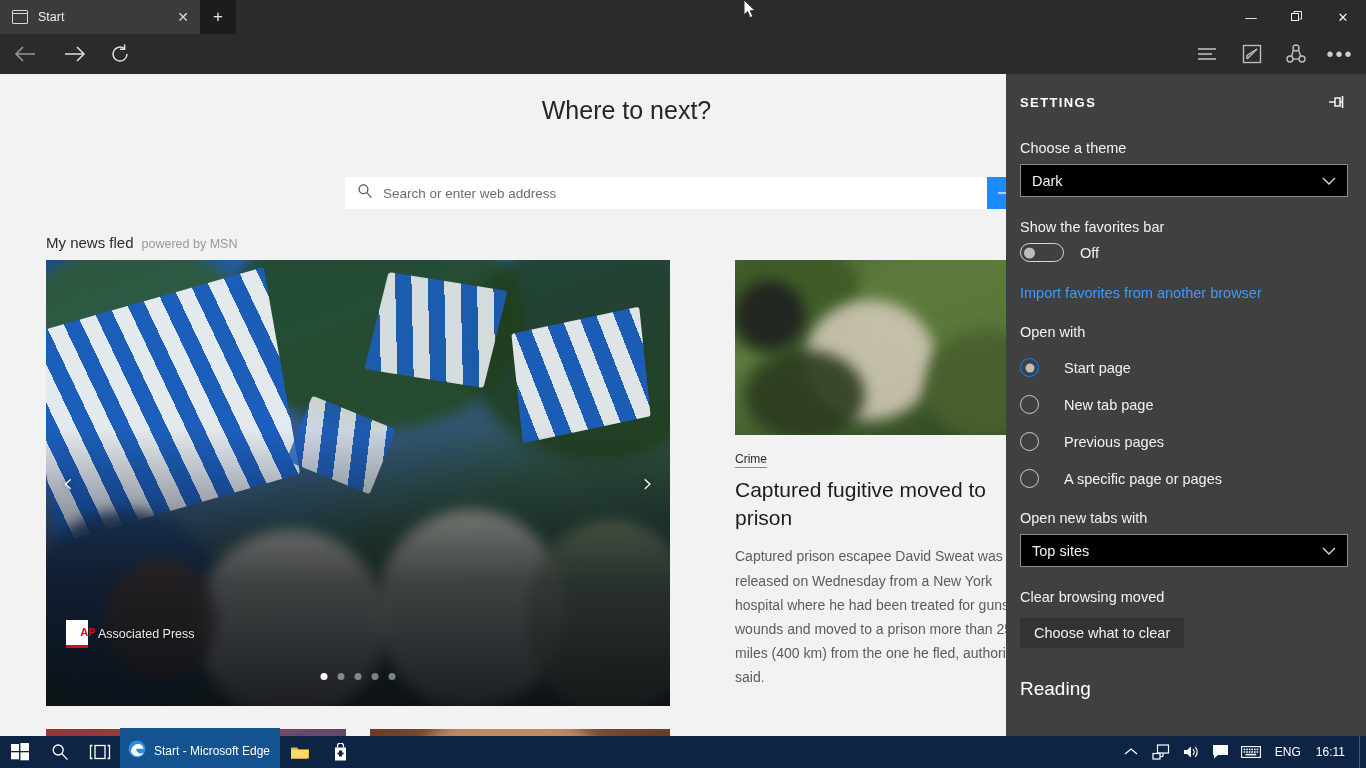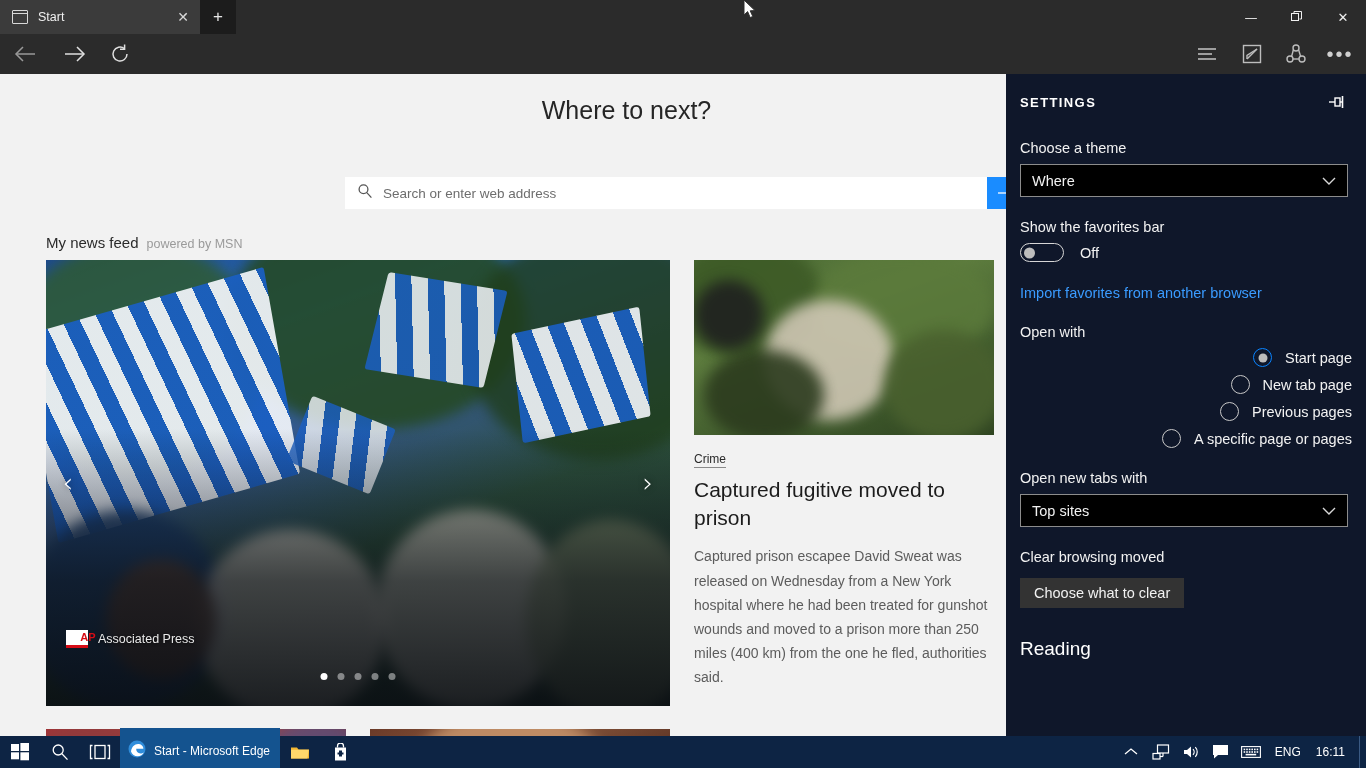--- a/index.html
+++ b/index.html
@@ -148,37 +148,37 @@
   #hero-headline {
     position: absolute; left: 20px; bottom: 92px;
     font-size: 27px; font-weight: 400; color: #ffffff;
     text-shadow: 0 1px 4px rgba(0,0,0,.55);
   }
   #hero-source {
     position: absolute; left: 20px; bottom: 58px;
     display: flex; align-items: center; gap: 10px;
   }
   #ap-logo {
-    width: 20px; height: 18px; background: #ffffff;
+    width: 20px; height: 28px; background: #ffffff;
     color: #d60c16; font-weight: 700; font-size: 11px;
     display: flex; align-items: center; justify-content: center;
     font-family: "Liberation Sans", sans-serif;
     border-bottom: 3px solid #d60c16; line-height: 1; padding-left: 22px;
   }
   #ap-name { color: #e9e9e9; font-size: 12.5px; text-shadow: 0 1px 3px rgba(0,0,0,.6); }
   #hero-dots {
     position: absolute; left: 50%; transform: translateX(-50%); bottom: 26px;
     display: flex; gap: 10px;
   }
   .cdot { width: 7px; height: 7px; border-radius: 50%; background: rgba(255,255,255,.45); }
   .cdot.active { background: #ffffff; }
 
   
   #article-card {
-    position: absolute; left: 694px; top: 186px;
+    position: absolute; left: 735px; top: 186px;
     width: 300px; height: 446px;
   }
   #article-img {
     width: 300px; height: 175px; overflow: hidden; position: relative;
     background: linear-gradient(160deg,#4b6b35 0%,#5d7c3e 35%,#3f5a2c 70%,#2f4421 100%);
   }
   #article-cat {
     display: inline-block; margin-top: 17px; font-size: 12px; color: #2b2b2b;
     border-bottom: 1px solid #8a8a8a; padding-bottom: 1px;
   }
@@ -194,21 +194,21 @@
   .mini-card { position: absolute; top: 655px; overflow: hidden; }
   #mini1 { left: 46px; width: 300px; height: 90px;
     background: linear-gradient(155deg,#a33236 0%,#c24a44 30%,#7c3a46 60%,#4e2e38 100%); }
   #mini2 { left: 370px; width: 300px; height: 90px;
     background: linear-gradient(150deg,#6b3a28 0%,#8c5a3e 35%,#5e3425 75%,#3d241a 100%); }
 
   
   #settings-pane {
     position: absolute; right: 0; top: 74px;
     width: 360px; height: 662px;
-    background: #0f172a;
+    background: #404040;
     color: #ffffff;
     overflow: hidden;
   }
   #settings-header {
     display: flex; align-items: center; justify-content: space-between;
     padding: 16px 14px 0 14px;
   }
   #settings-title {
     font-size: 13px; letter-spacing: 1.4px; font-weight: 600; color: #ffffff;
   }
@@ -228,21 +228,21 @@
     position: relative; background: transparent;
   }
   .toggle .knob {
     position: absolute; left: 3px; top: 50%; transform: translateY(-50%);
     width: 11px; height: 11px; border-radius: 50%; background: #bdbdbd;
   }
   .toggle-val { font-size: 14.5px; color: #f2f2f2; }
   #import-link {
     color: #3a9bff; font-size: 14.5px; text-decoration: none; display: inline-block;
   }
-  .radio-row { display: flex; align-items: center; gap: 13px; margin-top: 8px; justify-content: flex-end; }
+  .radio-row { display: flex; align-items: center; gap: 25px; margin-top: 18px; }
   .radio {
     width: 19px; height: 19px; border-radius: 50%;
     border: 1.6px solid #c8c8c8; position: relative; flex: none;
   }
   .radio.checked { border-color: #0a84ff; }
   .radio.checked::after {
     content: ""; position: absolute; left: 50%; top: 50%;
     transform: translate(-50%,-50%);
     width: 9px; height: 9px; border-radius: 50%; background: #bdbdbd;
   }
@@ -372,21 +372,21 @@
       </span>
       <input id="search-input" type="text" placeholder="Search or enter web address" style="">
       <span id="search-go">
         <svg width="14" height="12" viewBox="0 0 14 12">
             <line x1="1" y1="6" x2="12" y2="6" stroke="#cfe6ff" stroke-width="1.6"></line>
           </svg>
       </span>
     </div>
 
     <div id="feed-head">
-      <span id="feed-title">My news feed</span>
+      <span id="feed-title">My news fled</span>
       <span id="feed-sub">powered by MSN</span>
     </div>
 
     <div id="hero-card">
       <div id="hero-img">
         <div class="blob" style="left:-40px;top:-20px;width:260px;height:240px;background:#2f5a2c;opacity:.8;"></div>
         <div class="blob" style="left:180px;top:-50px;width:300px;height:220px;background:#24481f;opacity:.85;"></div>
         <div class="blob" style="left:420px;top:-30px;width:260px;height:230px;background:#1f3d1b;opacity:.8;"></div>
         <div class="flag" style="left:-10px;top:40px;width:250px;height:210px;transform:rotate(-10deg) skewY(-6deg);"></div>
         <div class="flag" style="left:330px;top:20px;width:120px;height:100px;transform:rotate(14deg) skewY(-5deg);opacity:.85;"></div>
@@ -450,21 +450,21 @@
             <line x1="11" y1="7" x2="13.5" y2="7" stroke="#ffffff" stroke-width="1.4"></line>
           </svg>
       </span>
     </div>
 
     <div id="settings-body">
 
       <div class="s-group">
         <div class="s-label">Choose a theme</div>
         <div class="s-select">
-          <span>Where</span>
+          <span>Dark</span>
           <span>
             <svg width="14" height="9" viewBox="0 0 14 9">
                 <polyline points="1,1 7,7 13,1" fill="none" stroke="#d8d8d8" stroke-width="1.4"></polyline>
               </svg>
           </span>
         </div>
       </div>
 
       <div class="s-group">
         <div class="s-label">Show the favorites bar</div>

